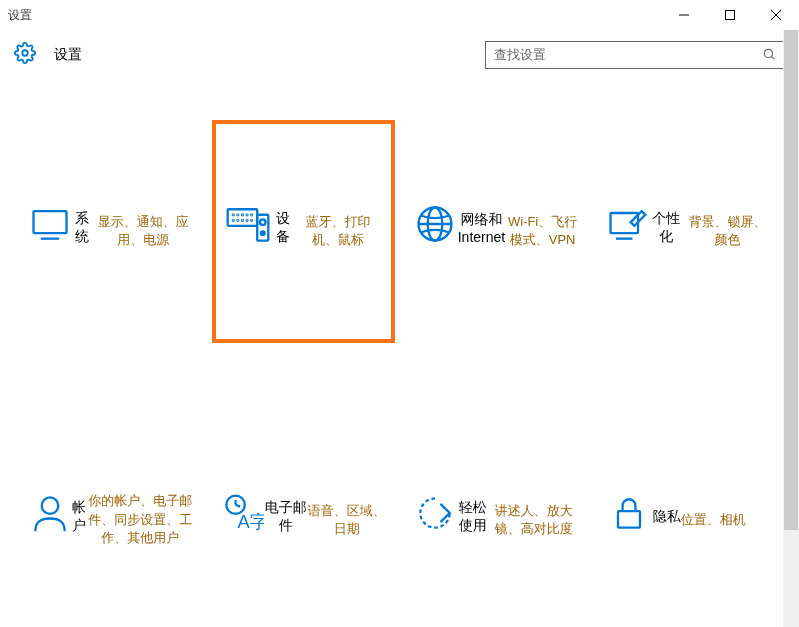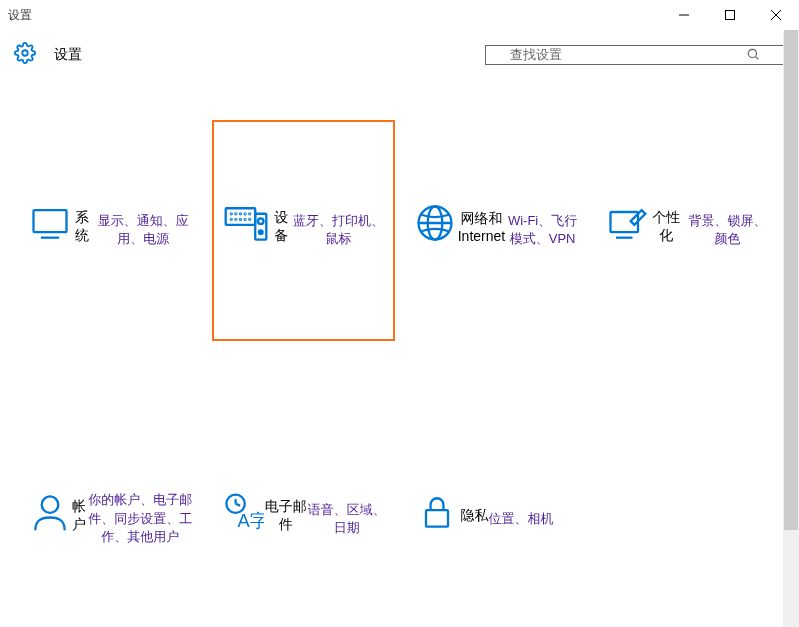--- a/index.html
+++ b/index.html
@@ -43,25 +43,25 @@
       display: flex;
       align-items: center;
       gap: 18px;
     }
     .header-title {
       font-size: 14px;
       color: #000;
     }
     .search-box {
       width: 300px;
-      height: 20px;
+      height: 28px;
       border: 1px solid #666;
       display: flex;
       align-items: center;
-      padding: 0 24px;
+      padding: 0 8px;
       font-size: 13px;
       color: #666;
       justify-content: space-between;
     }
     .search-icon {
       color: #666;
     }
     .content {
       padding: 40px 20px 0 20px;
       display: grid;
@@ -73,39 +73,39 @@
     }
     .tile {
       display: flex;
       flex-direction: row;
       align-items: center;
       text-align: center;
       padding: 8px;
       cursor: default;
     }
     .tile.highlighted {
-      border: 2px solid #f97316;
+      border: 4px solid #f97316;
     }
     .tile-icon {
       width: 48px;
       height: 48px;
       display: flex;
       align-items: center;
       justify-content: center;
       margin-bottom: 14px;
       color: #a21caf;
     }
     .tile-title {
       font-size: 14px;
       color: #000;
       margin-bottom: 6px;
     }
     .tile-desc {
       font-size: 13px;
-      color: #4c1d95;
+      color: #a16207;
       line-height: 1.4;
       max-width: 160px;
     }
     .scrollbar {
       position: absolute;
       right: 0;
       top: 30px;
       bottom: 0;
       width: 16px;
       background: #f0f0f0;
@@ -244,20 +244,30 @@
         <circle cx="17" cy="15" r="10"></circle>
         <line x1="17" y1="10" x2="17" y2="15"></line>
           <line x1="17" y1="15" x2="22" y2="17"></line>
         <text x="19" y="40" font-size="20" fill="#0078d7" stroke="none" font-family="sans-serif">A字</text>
       </svg>
     </div>
     <div class="tile-title">电子邮件</div>
     <div class="tile-desc">语音、区域、日期</div>
   </div>
 
+  <div class="tile">
+    <div class="tile-icon">
+      <svg width="44" height="44" viewBox="0 0 48 48" fill="none" stroke="#0078d7" stroke-width="2.5">
+        <path d="M24 8 A16 16 0 1 0 40 24" stroke-dasharray="4 3"></path>
+        <polyline points="30,14 40,24 30,34"></polyline>
+      </svg>
+    </div>
+    <div class="tile-title">轻松使用</div>
+    <div class="tile-desc">讲述人、放大镜、高对比度</div>
+  </div>
 
   <div class="tile">
     <div class="tile-icon">
       <svg width="44" height="44" viewBox="0 0 48 48" fill="none" stroke="#0078d7" stroke-width="2.5">
         <rect x="12" y="22" width="24" height="18" rx="1"></rect>
         <path d="M17 22 V16 a7 7 0 0 1 14 0 V22"></path>
       </svg>
     </div>
     <div class="tile-title">隐私</div>
     <div class="tile-desc">位置、相机</div>

